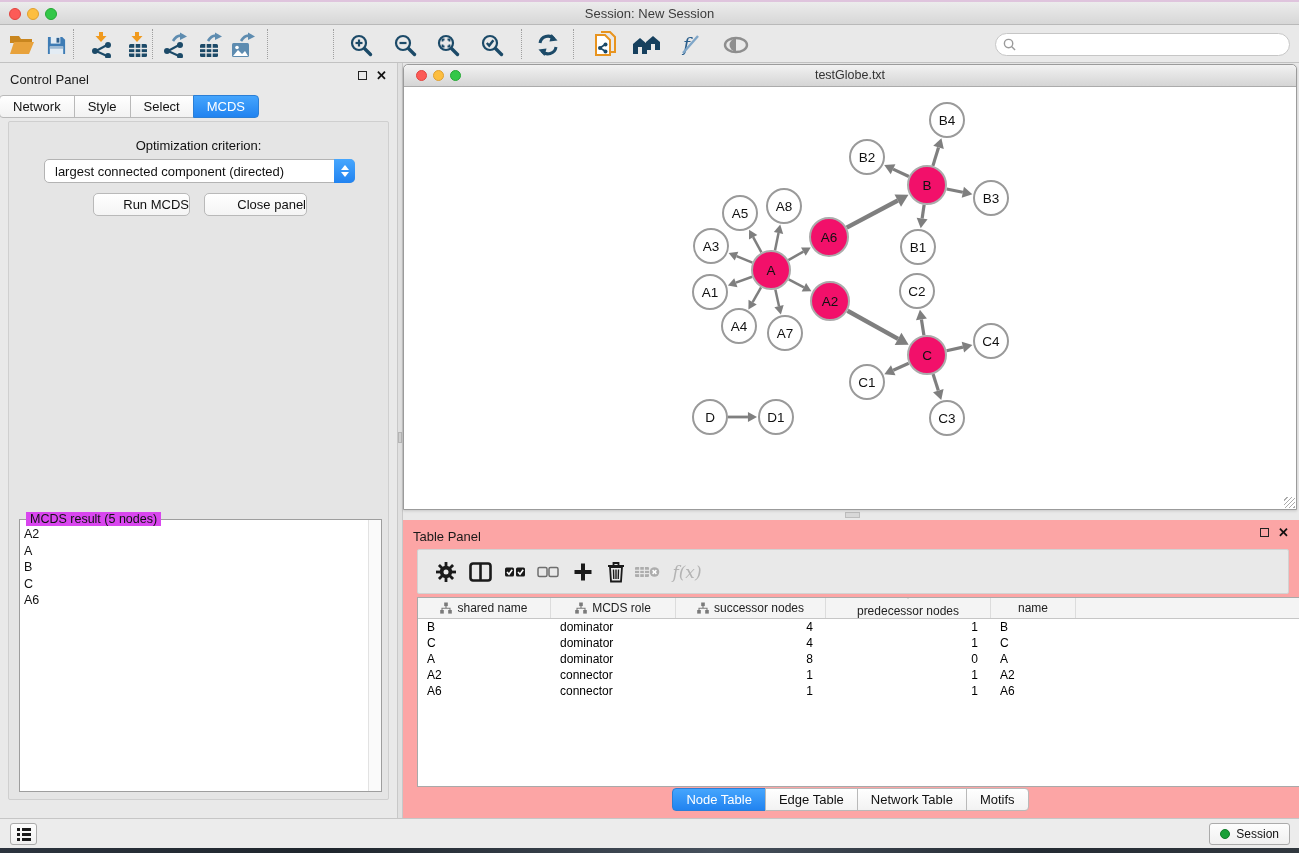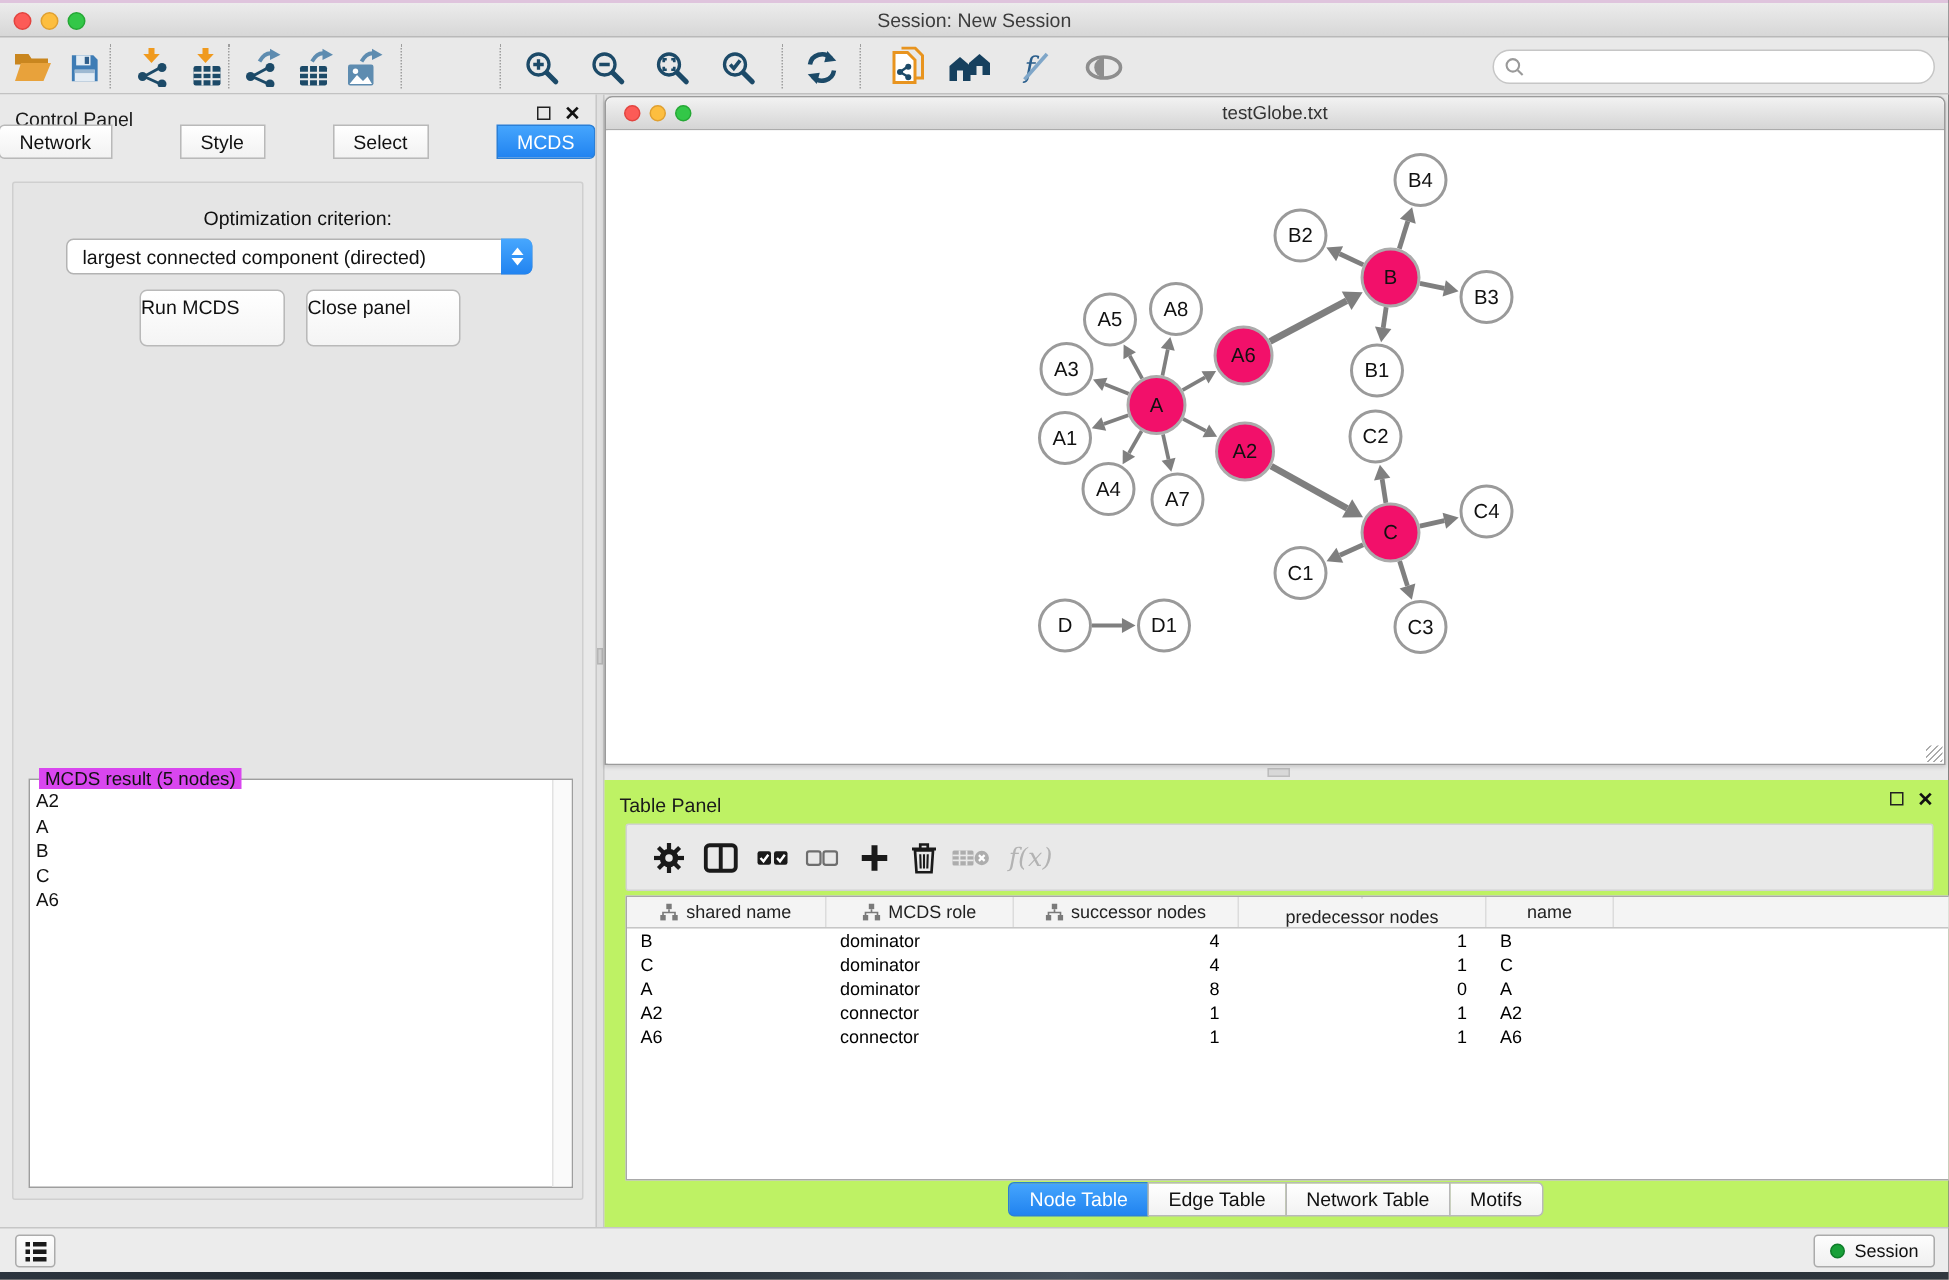--- a/index.html
+++ b/index.html
@@ -22,34 +22,34 @@
   #searchbox { position:absolute; left:995px; top:6px; width:295px; height:23px; background:#fff; border:1px solid #C6C6C6; border-radius:12px; display:flex; align-items:center; padding-left:7px; }
   #searchbox input{ border:none; outline:none; flex:1; font-size:12px; background:transparent; font-family:"Liberation Sans",sans-serif;}
 
   
   #control-panel { position:absolute; left:0; top:63px; width:397px; height:755px; background:#E9E9E9; }
   .panel-title { position:absolute; left:10px; top:9px; font-size:13px; color:#1a1a1a; }
   .float-ico { width:9px; height:9px; border:1.5px solid #222; display:inline-block; }
   .close-ico { font-size:13px; font-weight:bold; color:#111; line-height:9px; }
   .panel-btns { position:absolute; right:10px; top:8px; display:flex; gap:9px; align-items:center; }
   .seg { display:flex; }
-  #cp-tabs { position:absolute; left:0; top:20px; width:397px; display:flex; justify-content:space-between; }
+  #cp-tabs { position:absolute; left:0; top:32px; width:397px; display:flex; justify-content:flex-start; }
   .seg-tab { padding:3px 13px; font-size:13px; background:linear-gradient(#FFFFFF,#F2F2F2); border:1px solid #B9B9B9; margin-left:-1px; color:#111; }
   .seg-tab:first-child { border-radius:4px 0 0 4px; }
   .seg-tab:last-child  { border-radius:0 4px 4px 0; }
   .seg-tab.active { background:linear-gradient(#45A5FD,#2183F0); color:#fff; border-color:#2b7fd6; }
   #cp-pane { position:absolute; left:8px; top:58px; width:381px; height:679px; background:#E5E5E5; border:1px solid #CFCFCF; border-radius:2px; }
   #opt-label { position:absolute; left:0; right:0; top:16px; text-align:center; font-size:13px; color:#111; }
   #opt-dropdown { position:absolute; left:35px; top:37px; width:311px; height:24px; background:#fff; border:1px solid #B3B3B3; border-radius:5px; display:flex; align-items:center; }
   #opt-dropdown .val { flex:1; padding-left:10px; font-size:13px; color:#111; white-space:nowrap; }
   #opt-dropdown .stepper { width:21px; height:24px; margin-right:-1px; background:linear-gradient(#47A7FE,#2183F0); border-radius:0 5px 5px 0; display:flex; flex-direction:column; align-items:center; justify-content:center; gap:2px; }
   .chev { width:0; height:0; border-left:4px solid transparent; border-right:4px solid transparent; }
   .chev.up   { border-bottom:5px solid #fff; }
   .chev.down { border-top:5px solid #fff; }
-  .cp-btn { position:absolute; top:71px; height:38px; background:linear-gradient(#FFFFFF,#F4F4F4); border:1px solid #B9B9B9; border-radius:5px; font-size:13px; color:#111; text-align:left; line-height:21px; }
+  .cp-btn { position:absolute; top:71px; height:23px; background:linear-gradient(#FFFFFF,#F4F4F4); border:1px solid #B9B9B9; border-radius:5px; font-size:13px; color:#111; text-align:right; line-height:21px; }
   #btn-run { left:84px; width:97px; }
   #btn-close { left:195px; width:103px; }
   #mcds-box { position:absolute; left:10px; top:397px; width:363px; height:273px; border:1px solid #9E9E9E; background:#fff; }
   #mcds-legend { position:absolute; left:6px; top:-8px; background:#d946ef; padding:0 4px; font-size:12.5px; color:#111; }
   #mcds-list { position:absolute; left:0; top:2px; bottom:0; right:13px; padding:4px 0 0 4px; font-size:12.5px; line-height:16.5px; color:#111; overflow:hidden; }
   #mcds-scroll { position:absolute; right:0; top:0; bottom:0; width:13px; background:#FAFAFA; border-left:1px solid #E2E2E2; }
 
   
   #vsplit { position:absolute; left:397px; top:63px; width:6px; height:755px; background:#E0E0E0; border-left:1px solid #C8C8C8; border-right:1px solid #C8C8C8; }
   #vsplit .handle { position:absolute; left:0; top:369px; width:4px; height:11px; background:#CFCFCF; border:1px solid #B5B5B5; }
@@ -59,21 +59,21 @@
   #net-window { position:absolute; left:403px; top:64px; width:894px; height:446px; border:1px solid #9B9B9B; border-radius:5px 5px 0 0; background:#fff; box-shadow:0 1px 3px rgba(0,0,0,0.15); }
   #net-titlebar { position:absolute; left:0; top:0; right:0; height:22px; background:linear-gradient(#F2F2F2,#D5D5D5); border-bottom:1px solid #ABABAB; border-radius:5px 5px 0 0; }
   #net-titlebar .title { position:absolute; left:0; right:0; top:3px; text-align:center; font-size:12.5px; color:#333; }
   #net-titlebar .light { top:5px; width:11px; height:11px; }
   #net-titlebar .light.red{ left:12px; } #net-titlebar .light.yel{ left:29px; } #net-titlebar .light.grn{ left:46px; }
   #net-canvas { position:absolute; left:1px; top:22px; width:891px; height:422px; background:#fff; }
   #net-grip { position:absolute; right:1px; bottom:1px; width:11px; height:11px;
      background:repeating-linear-gradient(135deg, transparent 0 2px, #ABABAB 2px 3px); }
 
   
-  #table-panel { position:absolute; left:403px; top:520px; width:896px; height:298px; background:#bef264; }
+  #table-panel { position:absolute; left:403px; top:520px; width:896px; height:298px; background:#fca5a5; }
   #tp-toolbar { position:absolute; left:14px; top:29px; right:10px; height:45px; background:#E9E9E9; border:1px solid #D2D2D2; border-radius:2px; }
   .tpbtn { position:absolute; top:8px; width:30px; height:28px; display:flex; align-items:center; justify-content:center; }
   .fx { font-family:"DejaVu Serif", serif; font-style:italic; font-size:17px; color:#B3B3B3; }
   #table-area { position:absolute; left:14px; top:77px; width:1275px; height:190px; background:#fff; border:1px solid #A9A9A9; overflow:hidden; }
   #thead { display:flex; height:21px; background:#F4F4F4; border-bottom:1px solid #C6C6C6; }
   .th { display:flex; align-items:center; justify-content:center; gap:5px; font-size:12px; color:#222; border-right:1px solid #DCDCDC; }
   .th:last-child { border-right:none; }
   .tr { display:flex; height:16px; align-items:center; }
   .td { font-size:12px; color:#000; white-space:nowrap; overflow:hidden; }
   .td.left { padding-left:9px; text-align:left; }

